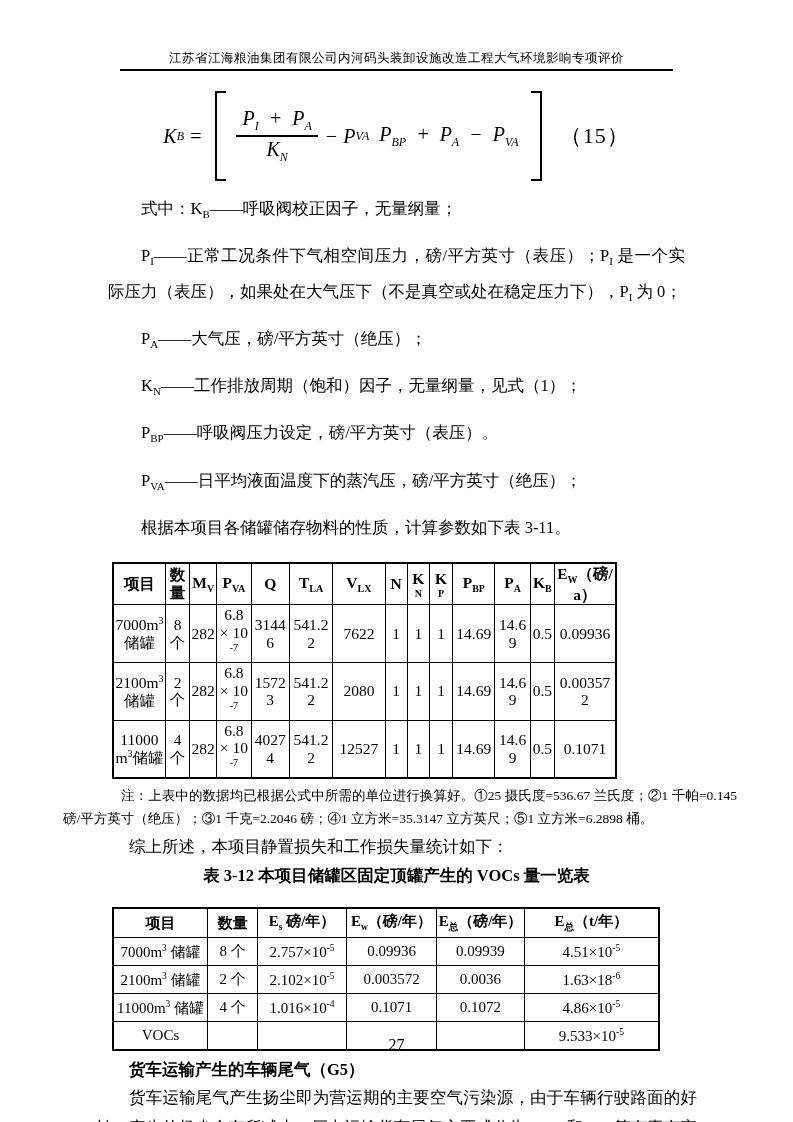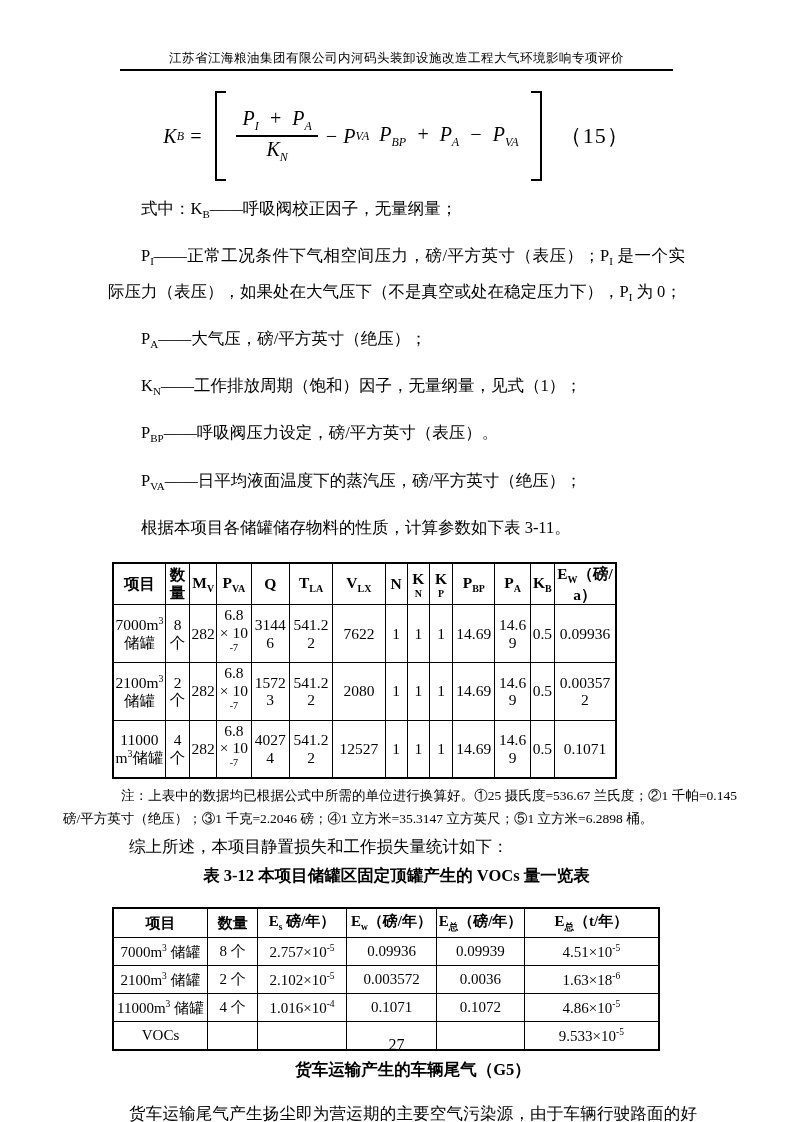--- a/index.html
+++ b/index.html
@@ -60,21 +60,21 @@
   .summary { margin:3px 0 4px; font-size:16.5px; line-height:28px; text-indent:33px; }
 
   
   .t12 { width:548px; margin-left:16px; border:2.5px solid #000; font-size:15px; }
   .t12 .th-row td { font-weight:bold; height:26px; }
   .t12 .data-row td { height:25px; }
   .t12 sup { font-size:9.5px; }
   .t12 sub { font-size:9.5px; }
 
   
-  .sec-heading { font-weight:bold; font-size:16.5px; margin:8px 0 18px; text-indent:33px;text-align:center; }
+  .sec-heading { font-weight:bold; font-size:16.5px; margin:8px 0 2px; text-indent:33px; }
   .body-par { margin:2px 0 0; font-size:16.5px; line-height:30px; text-indent:33px; text-align:justify; }
 
   
   .page-num { position:absolute; top:1036px; left:0; width:793px; text-align:center; font-size:16px; }
 </style>
 </head>
 <body>
 
 <div class="page">
 

